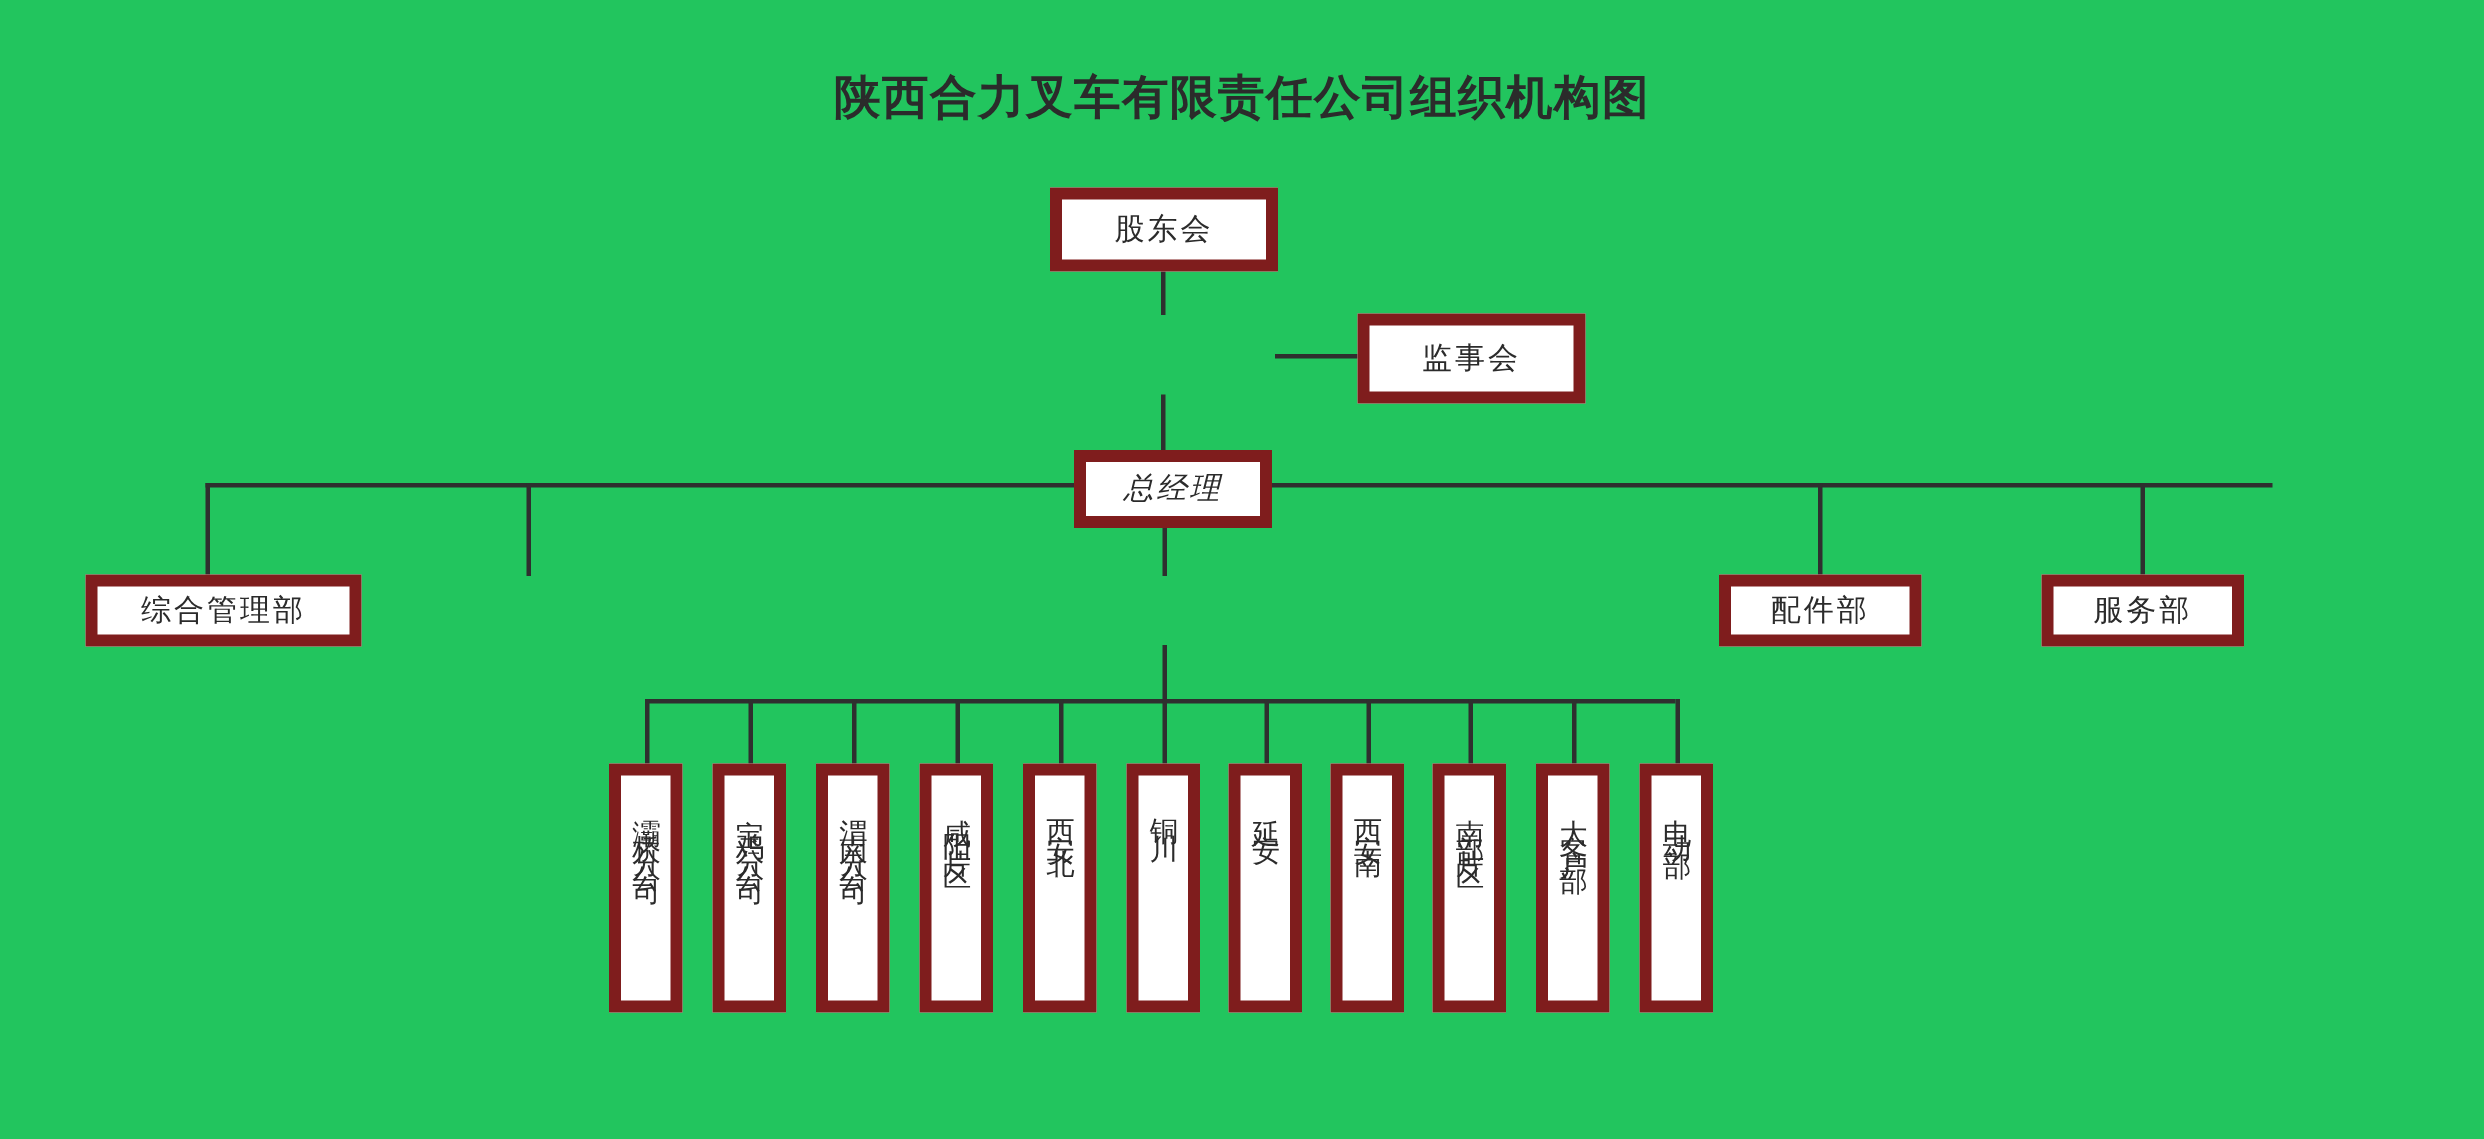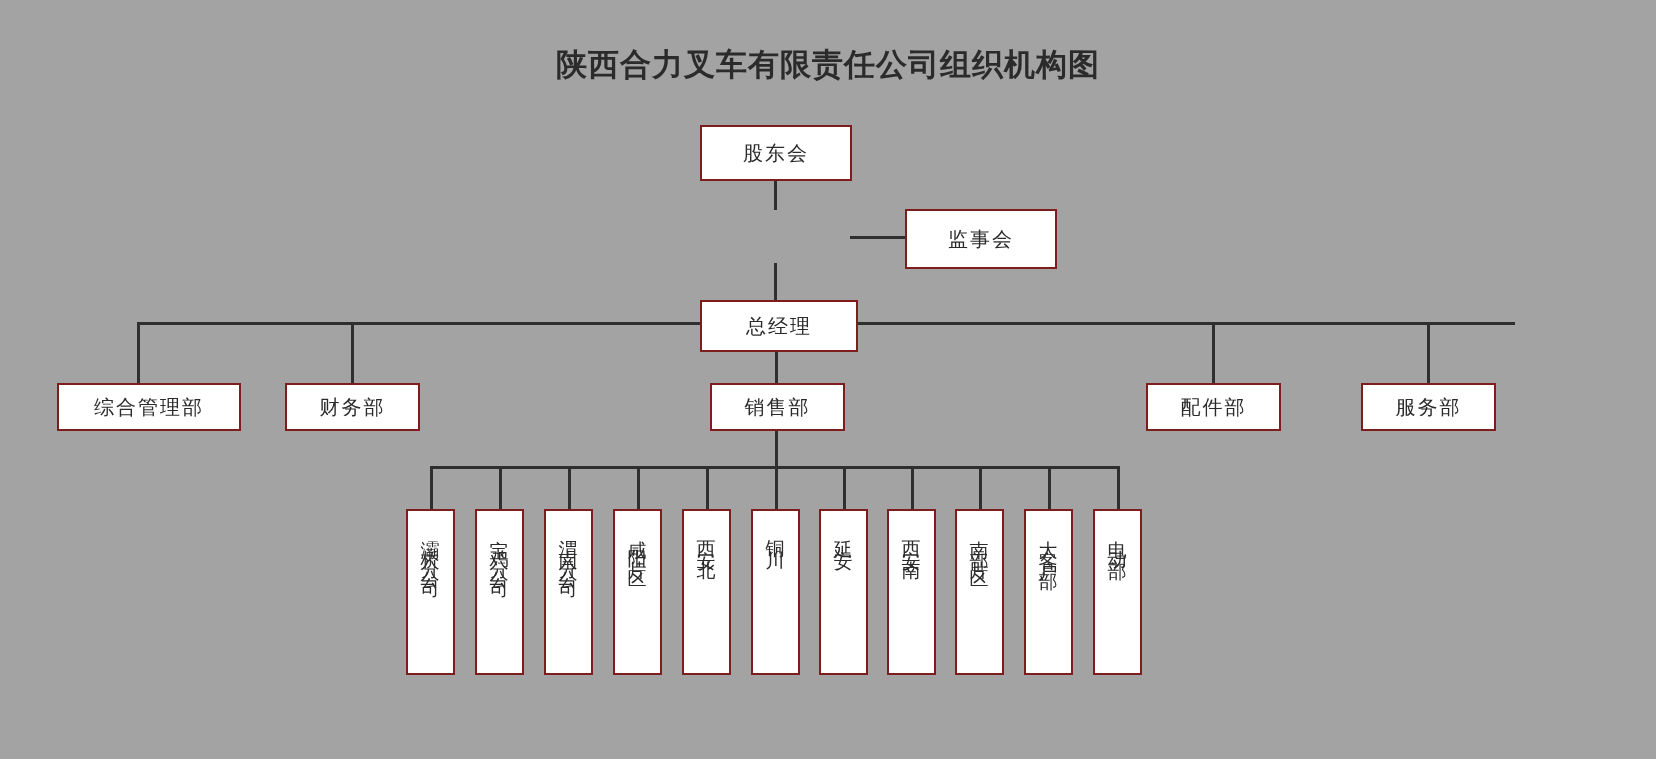--- a/index.html
+++ b/index.html
@@ -9,40 +9,40 @@
     background: #ffffff;
   }
   body {
     font-family: "Liberation Serif", "DejaVu Serif", serif;
     color: #2b2b2b;
   }
   #canvas {
     position: relative;
     width: 1656px;
     height: 759px;
-    background: #a3a3a3;
+    background: #22c55e;
     overflow: hidden;
   }
   .title {
     position: absolute;
     left: 0;
     top: 44px;
     width: 1656px;
     text-align: center;
     font-family: "Liberation Sans", "DejaVu Sans", sans-serif;
     font-weight: bold;
     font-size: 31px;
     letter-spacing: 1px;
     color: #2b2b2b;
     white-space: nowrap;
   }
   .box {
     position: absolute;
     box-sizing: border-box;
-    border: 2px solid #7f1d1d;
+    border: 8px solid #7f1d1d;
     background: #ffffff;
     display: flex;
     align-items: center;
     justify-content: center;
     color: #2b2b2b;
     z-index: 3;
   }
   .box .label {
     font-size: 20px;
     letter-spacing: 2px;
@@ -107,35 +107,29 @@
 
   <div class="box" style="left:700px; top:125px; width:152px; height:56px;">
     <span class="label">股东会</span>
   </div>
 
 
   <div class="box" style="left:905px; top:209px; width:152px; height:60px;">
     <span class="label">监事会</span>
   </div>
 
-  <div class="box" style="left:700px; top:300px; width:158px; height:52px;">
+  <div class="box" style="left:716px; top:300px; width:132px; height:52px;font-style:italic;">
     <span class="label">总经理</span>
   </div>
 
   <div class="box" style="left:57px; top:383px; width:184px; height:48px;">
     <span class="label">综合管理部</span>
   </div>
 
-  <div class="box" style="left:285px; top:383px; width:135px; height:48px;">
-    <span class="label">财务部</span>
-  </div>
 
-  <div class="box" style="left:710px; top:383px; width:135px; height:48px;">
-    <span class="label">销售部</span>
-  </div>
 
   <div class="box" style="left:1146px; top:383px; width:135px; height:48px;">
     <span class="label">配件部</span>
   </div>
 
   <div class="box" style="left:1361px; top:383px; width:135px; height:48px;">
     <span class="label">服务部</span>
   </div>
 
   <div class="box vert" style="left:406px; top:509px; width:49px; height:166px;">

